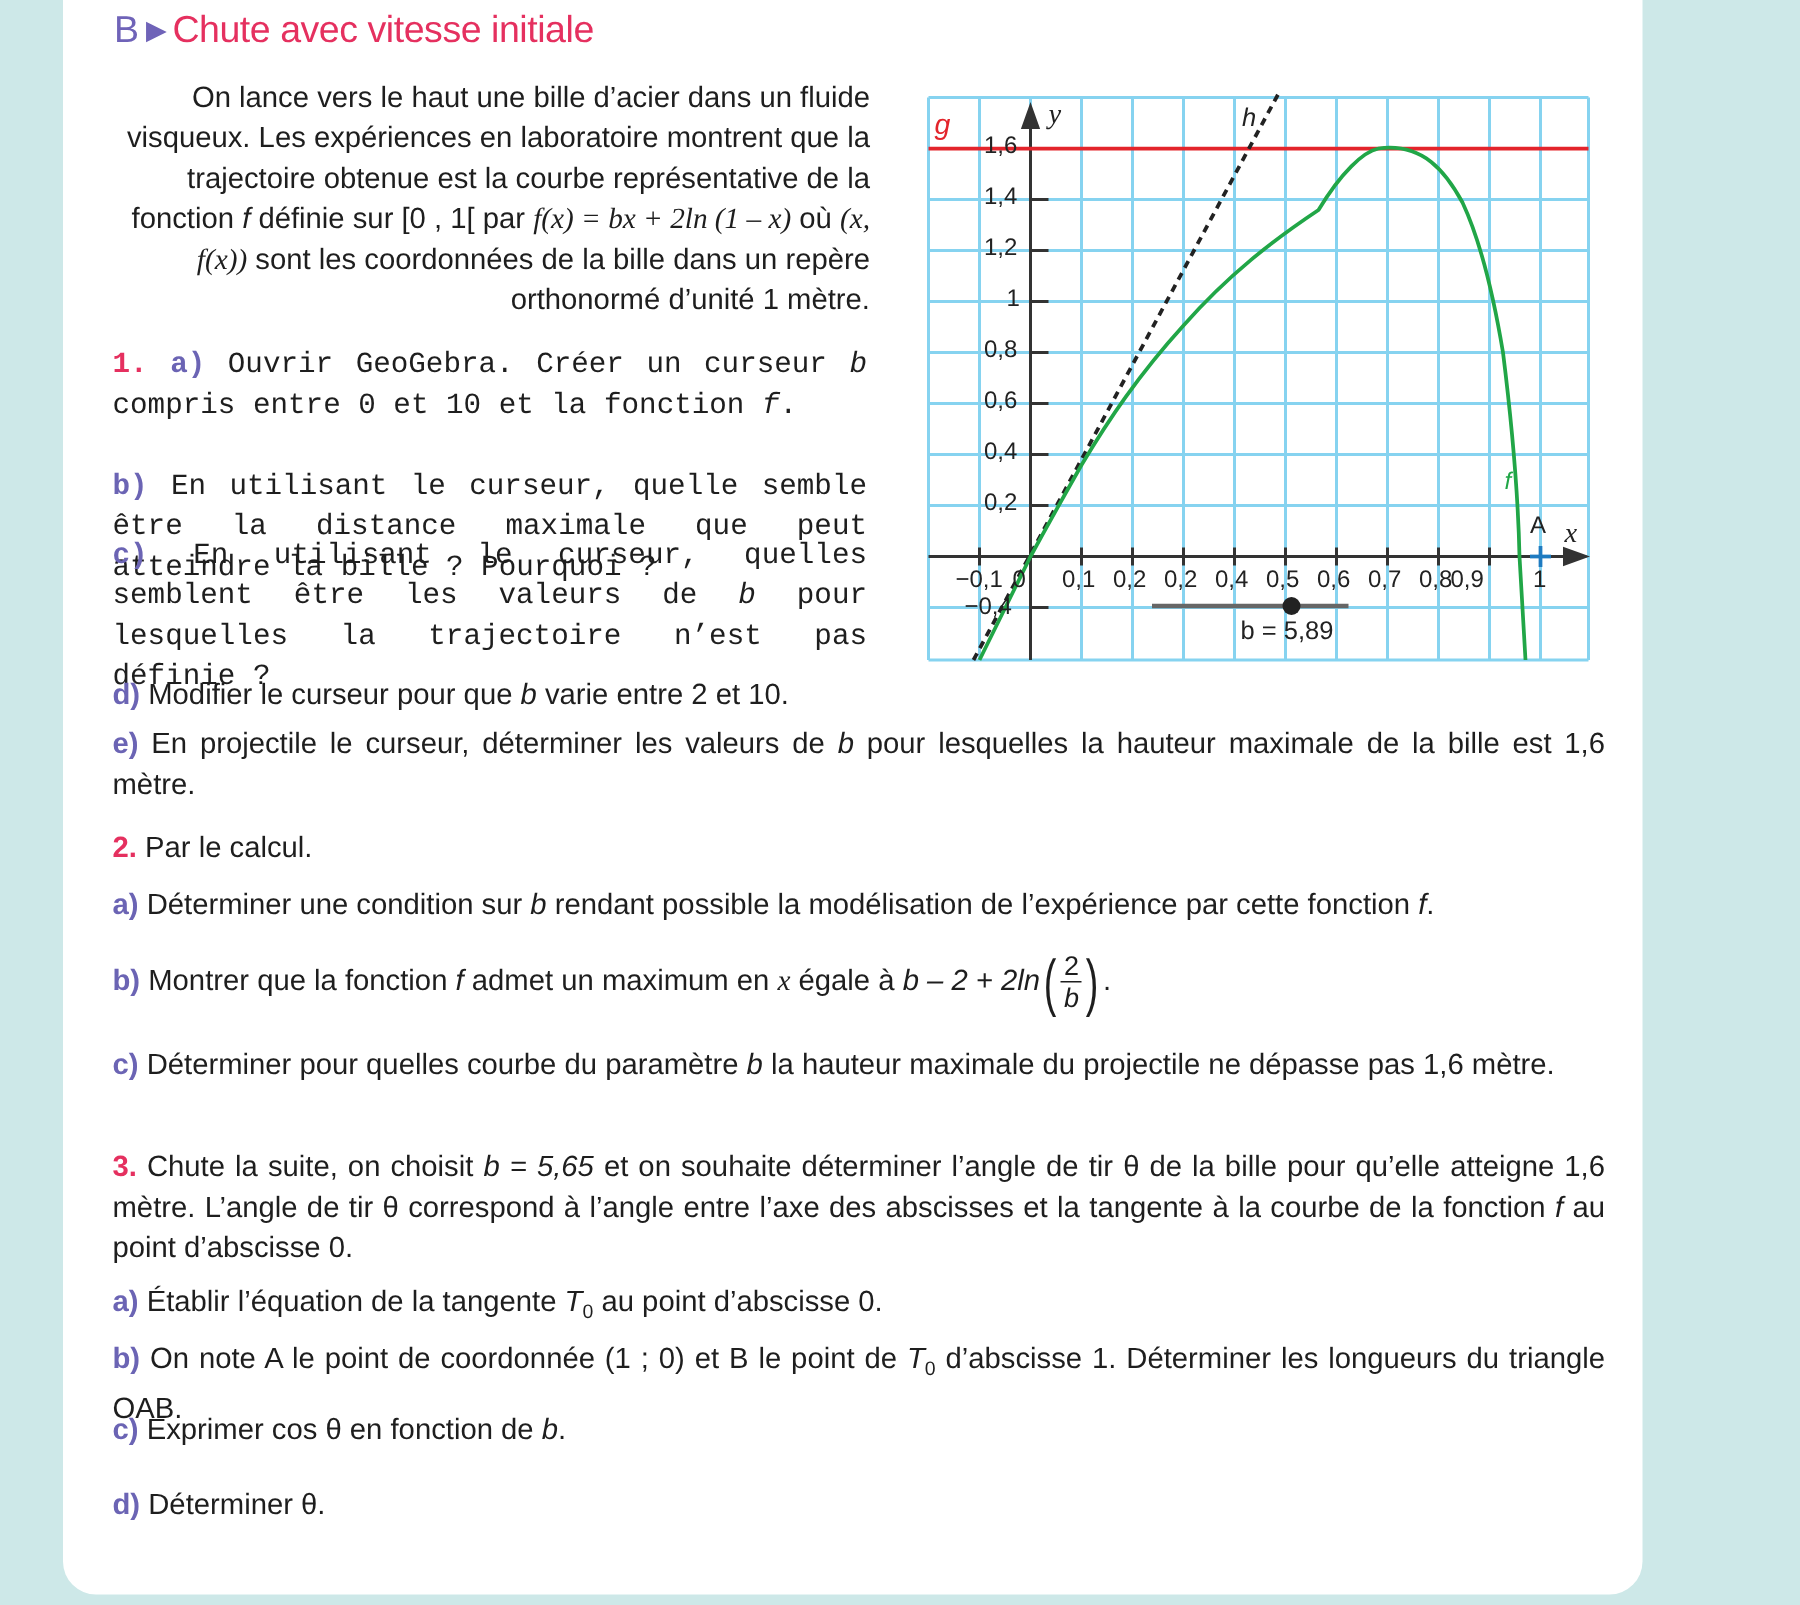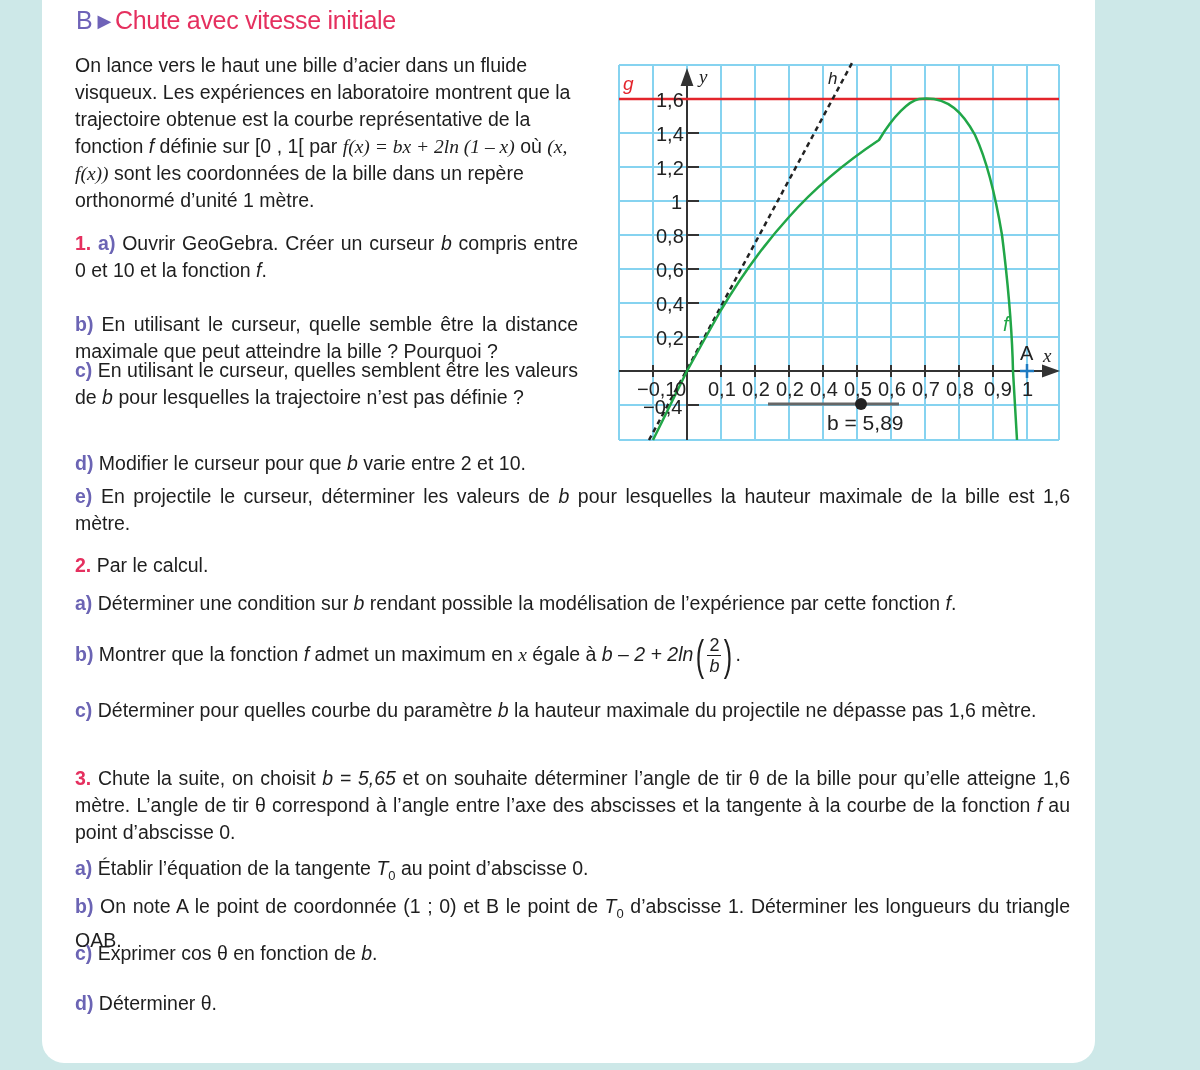--- a/index.html
+++ b/index.html
@@ -4,35 +4,35 @@
 <style>
   html,body{margin:0;padding:0;}
   body{width:1200px;height:1070px;background:#cde8e8;position:relative;overflow:hidden;
        font-family:"Liberation Sans","DejaVu Sans",sans-serif;color:#1e1e1e;}
   .panel{position:absolute;left:42px;top:-20px;width:1053px;height:1083px;background:#fff;border-radius:0 0 22px 22px;}
   .title{position:absolute;left:76px;top:6px;font-size:25px;font-weight:normal;letter-spacing:-0.3px;}
   .title .letter{color:#6f63b8;}
   .title .tri{color:#6f63b8;font-size:18px;margin:0 4px 0 5px;position:relative;top:-2px;}
   .title .txt{color:#e5305f;}
   .p{position:absolute;left:75px;font-size:19.5px;line-height:27px;}
-  .intro{top:52px;width:505px;}
+  .intro{top:52px;width:505px;text-align:right;}
   .q{position:absolute;left:75px;font-size:19.5px;line-height:27px;}
-  .narrow{width:503px;text-align:justify;}
+  .narrow{width:503px;text-align:justify;font-family:Liberation Mono, monospace;}
   .wide{width:995px;text-align:justify;}
   .num{color:#e5305f;font-weight:bold;}
   .lab{color:#6b64b4;font-weight:bold;}
   i.m{font-family:"Liberation Serif","DejaVu Serif",serif;font-style:italic;}
   .frac{display:inline-flex;align-items:center;vertical-align:middle;}
   .frac .paren{font-size:42px;font-weight:lighter;line-height:1;transform:scaleX(0.6);}
   .frac .fb{display:inline-flex;flex-direction:column;align-items:center;font-size:18px;line-height:20px;}
   .frac .fb .top{border-bottom:1px solid #1e1e1e;padding:0 2px;}
   sub{font-size:13px;}
   .graph{position:absolute;left:619px;top:65px;width:440px;height:375px;}
   .graph svg{position:absolute;left:0;top:0;overflow:visible;}
-  .glabel{position:absolute;font-size:20px;color:#222;}
+  .glabel{position:absolute;font-size:16px;color:#222;}
 </style>
 </head>
 <body>
 
 <div class="panel"></div>
 
 <div class="title">
   <span class="letter">B</span><span class="tri">▶</span><span class="txt">Chute avec vitesse initiale</span>
 </div>
 
@@ -186,17 +186,17 @@
   <span class="glabel" style="left:18px;top:313px">−0,1</span>
   <span class="glabel" style="left:56px;top:313px">0</span>
   <span class="glabel" style="left:89px;top:313px">0,1</span>
   <span class="glabel" style="left:123px;top:313px">0,2</span>
   <span class="glabel" style="left:157px;top:313px">0,2</span>
   <span class="glabel" style="left:191px;top:313px">0,4</span>
   <span class="glabel" style="left:225px;top:313px">0,5</span>
   <span class="glabel" style="left:259px;top:313px">0,6</span>
   <span class="glabel" style="left:293px;top:313px">0,7</span>
   <span class="glabel" style="left:327px;top:313px">0,8</span>
-  <span class="glabel" style="left:365px;top:313px">0,9</span>
+  <span class="glabel" style="left:348px;top:313px">0,9</span>
   <span class="glabel" style="left:403px;top:313px">1</span>
 
-  <span class="glabel" style="left:208px;top:346px;font-size:21px">b = 5,89</span>
+  <span class="glabel" style="left:208px;top:346px;font-size:17px">b = 5,89</span>
 </div>
 
 </body></html>

